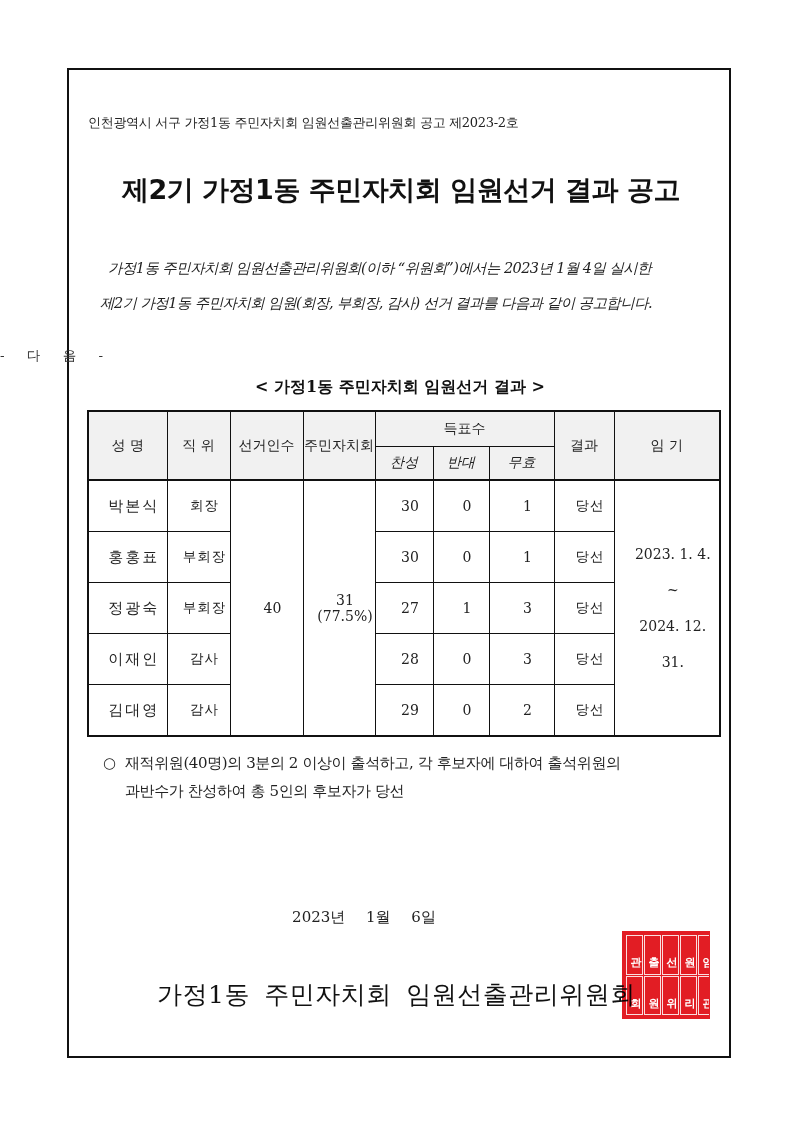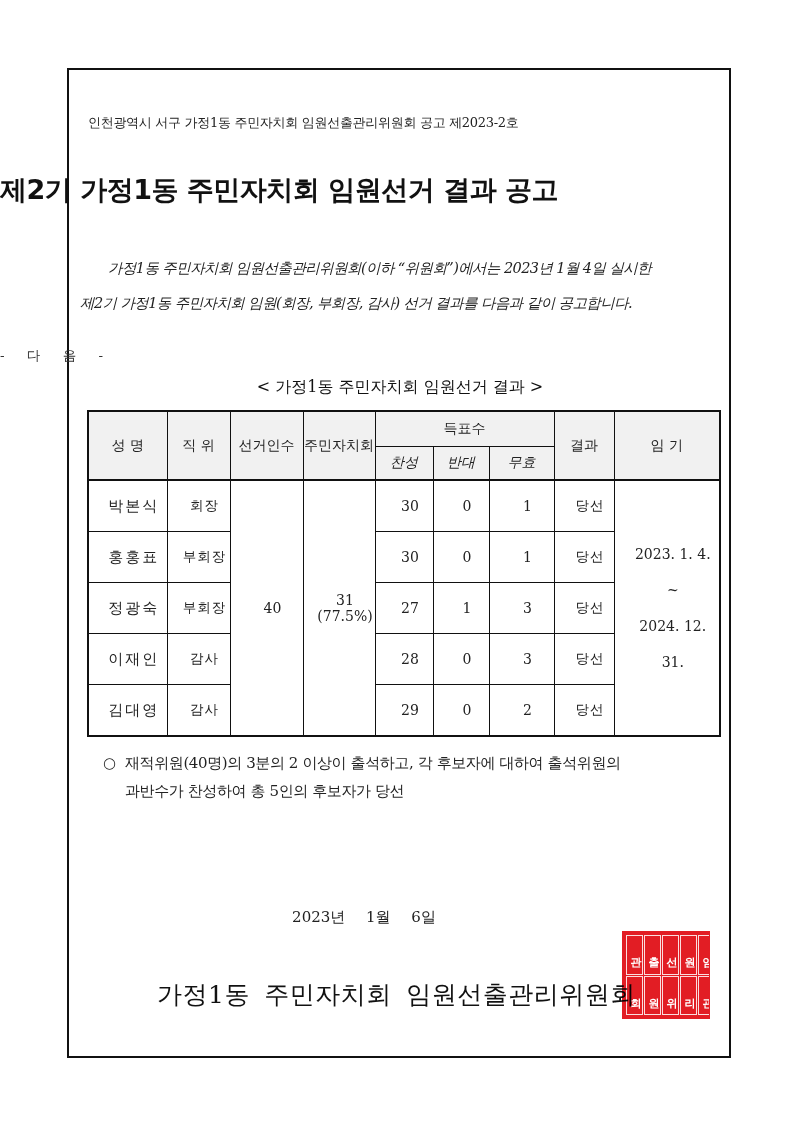--- a/index.html
+++ b/index.html
@@ -1,28 +1,28 @@
 <!DOCTYPE html>
 <html><head>
   <meta charset="utf-8">
   <style>
     html, body { margin: 0; padding: 0; background: #ffffff; }
     body { width: 800px; height: 1131px; position: relative; overflow: hidden;
            font-family: "DejaVu Serif", "Liberation Serif", serif; color: #111; }
     .frame { position: absolute; left: 67px; top: 68px; width: 664px; height: 990px;
              border: 2px solid #111; box-sizing: border-box; }
     .notice-no { position: absolute; left: 88px; top: 114px; font-size: 13px; letter-spacing: -0.3px; color: #222; }
-    .title { position: absolute; left: 0; width: 680px; top: 172px; text-align: left;
+    .title { position: absolute; left: 0; width: 680px; top: 172px; text-align: right;
              font-family: "DejaVu Sans", "Liberation Sans", sans-serif; font-weight: bold;
              font-size: 27px; letter-spacing: -0.5px; color: #111; }
     .body-line { position: absolute; font-size: 14.5px; letter-spacing: -0.6px; white-space: nowrap; color: #222; font-style: italic; }
     .line1 { left: 108px; top: 259px; }
-    .line2 { left: 80px; top: 294px; }
+    .line2 { left: 100px; top: 294px; }
     .next { position: absolute; left: 0; width: 800px; top: 347px; font-size: 13.5px; color: #333; word-spacing: 18px; }
-    .table-title { position: absolute; left: 0; width: 800px; top: 377px; text-align: center; font-size: 16px; font-weight: normal; color: #111; }
+    .table-title { position: absolute; left: 0; width: 800px; top: 377px; text-align: center; font-size: 16px; font-weight: bold; color: #111; }
     table.results { position: absolute; left: 87px; top: 410px; width: 632px; border-collapse: collapse;
                     table-layout: fixed; font-size: 14px; }
     table.results td, table.results th { border: 1px solid #111; text-align: center; vertical-align: middle;
                     padding: 0; font-weight: normal; color: #222; }
     table.results { border: 2px solid #111; }
     table.results th { background: #f1f1f1; font-size: 14px; }
     table.results tr.h1 th { height: 34px; }
     table.results tr.h2 th { height: 32px; font-style: italic; }
     table.results tr.hbot th { border-bottom: 2px solid #111; }
     table.results tbody td { height: 50px; padding-left: 12px; }

